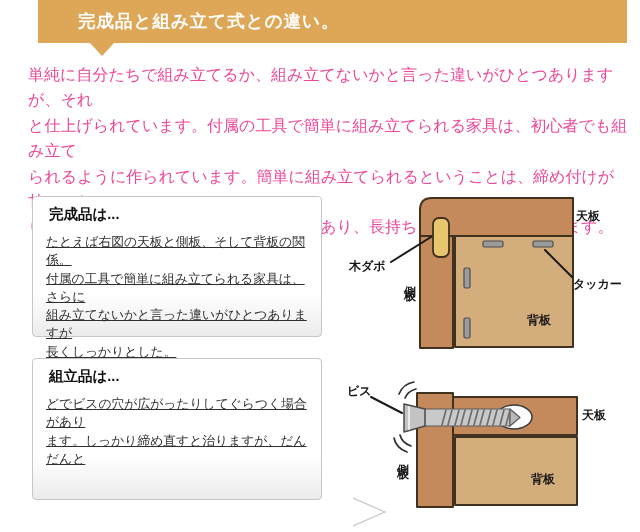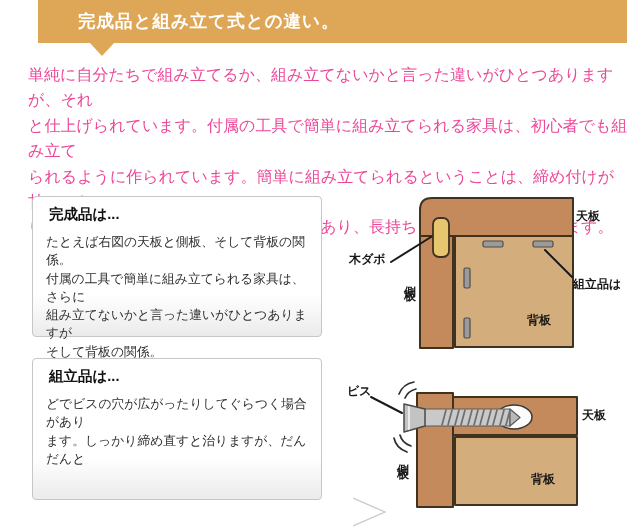--- a/index.html
+++ b/index.html
@@ -33,21 +33,21 @@
     border:1px solid #c6c6c6;border-radius:4px;box-sizing:border-box;
   }
   #bubble-finished{top:196px;height:141px;}
   #bubble-assembled{top:358px;height:142px;padding-left:29px;}
   .bubble-title{
     position:absolute;left:16px;top:8px;margin:0;
     font-size:14.5px;font-weight:bold;color:#111111;
   }
   .bubble-body{
     position:absolute;left:13px;top:36px;width:268px;
-    font-size:12.8px;line-height:18.3px;color:#2f2f2f;
+    font-size:12.8px;line-height:18.3px;color:#2f2f2f;text-decoration:underline;
   }
   .bubble-tail{position:absolute;left:320px;width:36px;height:32px;}
   #bubble-finished .bubble-tail{top:300px;}
   
   .diagram-layer{position:absolute;left:0;top:0;z-index:1;}
   .dlabel{
     position:absolute;z-index:2;font-size:12px;font-weight:bold;color:#161616;
     white-space:nowrap;
   }
   .dlabel.vertical{
@@ -68,21 +68,21 @@
   <div>られるように作られています。簡単に組み立てられるということは、締め付けが甘かった</div>
   <div>り、組み立てる精度が悪いと歪みなどがあり、長持ちしにくいとされています。</div>
 </div>
 
 <div class="bubble" id="bubble-finished">
   <h3 class="bubble-title">完成品は...</h3>
   <div class="bubble-body">
     <div>たとえば右図の天板と側板、そして背板の関係。</div>
     <div>付属の工具で簡単に組み立てられる家具は、さらに</div>
     <div>組み立てないかと言った違いがひとつありますが</div>
-    <div>そして背板の関係。</div>
+    <div>長くしっかりとした。</div>
     <div>もちろん分解はできませんが、長くしっかりとした</div>
     <div>状態が続きます。</div>
   </div>
   <svg class="bubble-tail" viewBox="0 0 36 32">
     <polygon points="0,1 32,15 0,29" fill="#ffffff"></polygon>
     <path d="M0,1 L32,15 L0,29" fill="none" stroke="#c6c6c6" stroke-width="1.2"></path>
   </svg>
 </div>
 
 <div class="bubble" id="bubble-assembled">
@@ -138,21 +138,21 @@
       <path d="M399,394 Q403,384 414,382"></path>
       <path d="M405,398 Q408,391 416,389"></path>
       <path d="M394,438 Q396,448 407,452"></path>
       <path d="M400,435 Q402,443 411,446"></path>
     </g>
     <line x1="371" y1="397" x2="402" y2="413" stroke="#1a1a1a" stroke-width="2"></line>
   </g>
 </svg>
 
 <div class="dlabel" style="left:576px;top:208px">天板</div>
-<div class="dlabel" style="left:349px;top:251px">木ダボ</div>
+<div class="dlabel" style="left:349px;top:258px">木ダボ</div>
 <div class="dlabel vertical" style="left:401px;top:277px">側板</div>
-<div class="dlabel" style="left:573px;top:276px">組立品は</div>
+<div class="dlabel" style="left:573px;top:276px">タッカー</div>
 <div class="dlabel" style="left:527px;top:312px">背板</div>
 
 <div class="dlabel" style="left:347px;top:383px">ビス</div>
 <div class="dlabel" style="left:582px;top:407px">天板</div>
 <div class="dlabel vertical" style="left:394px;top:455px">側板</div>
 <div class="dlabel" style="left:531px;top:471px">背板</div>
 
 </body></html>

